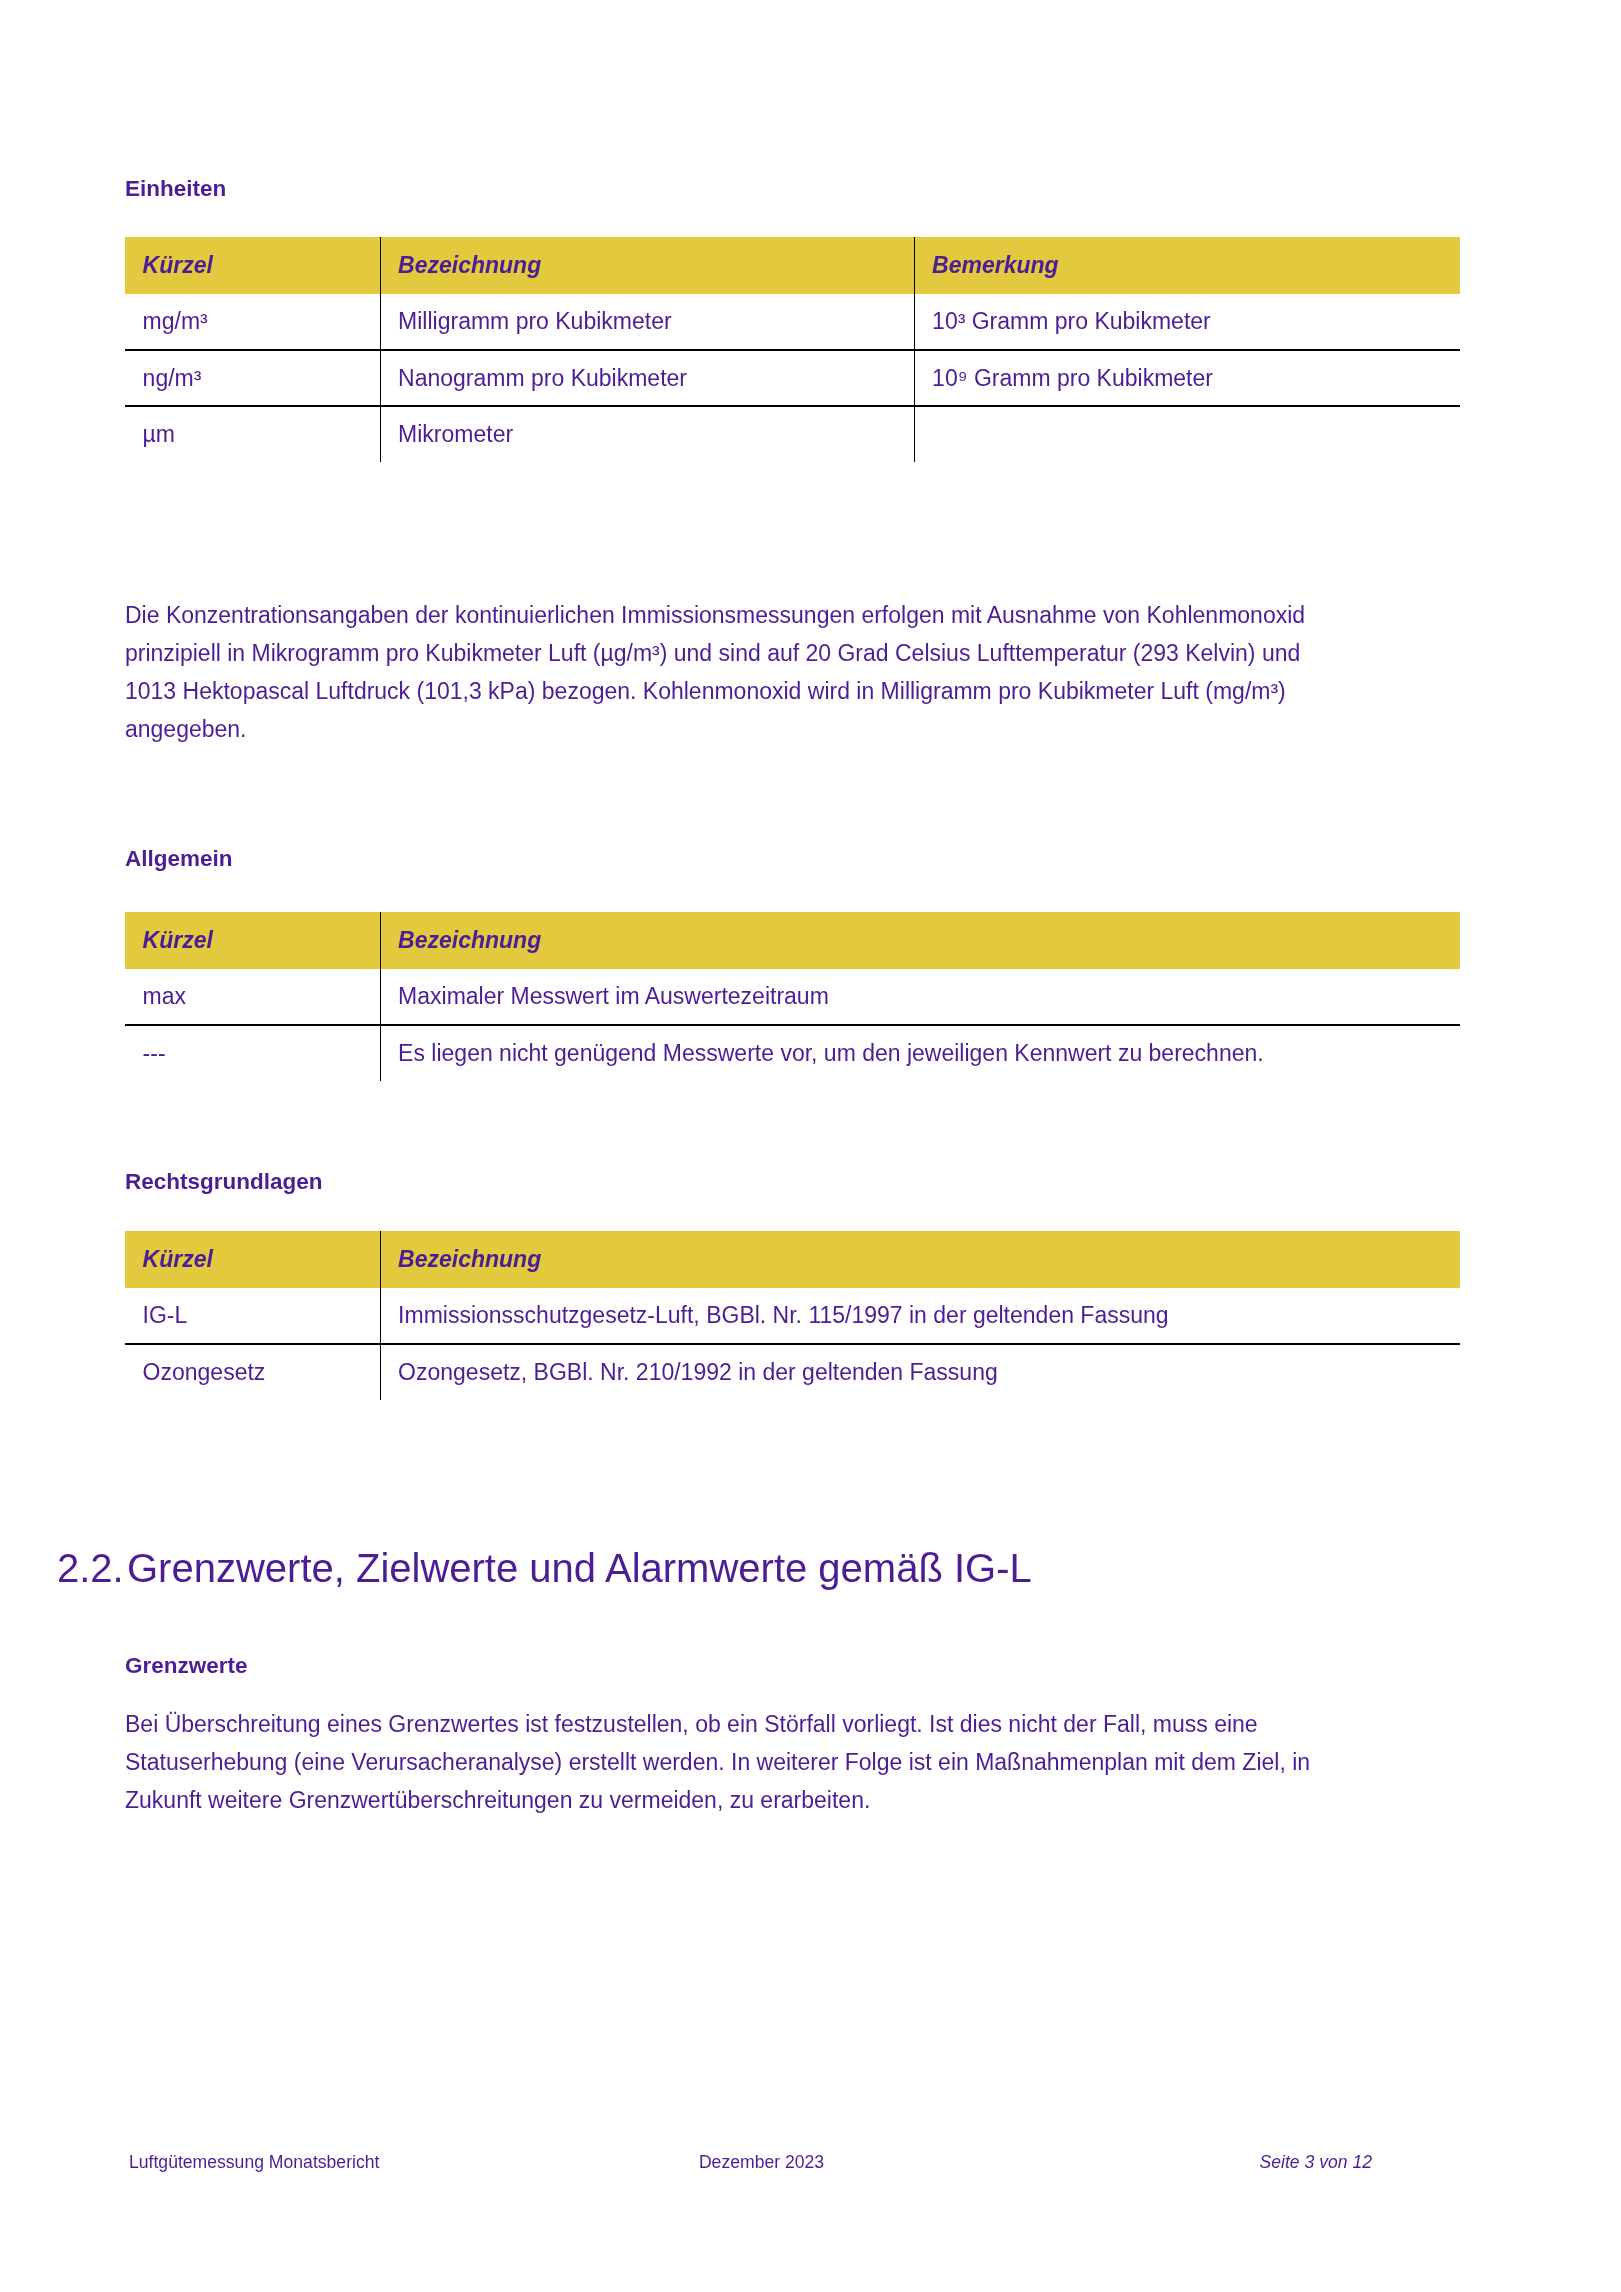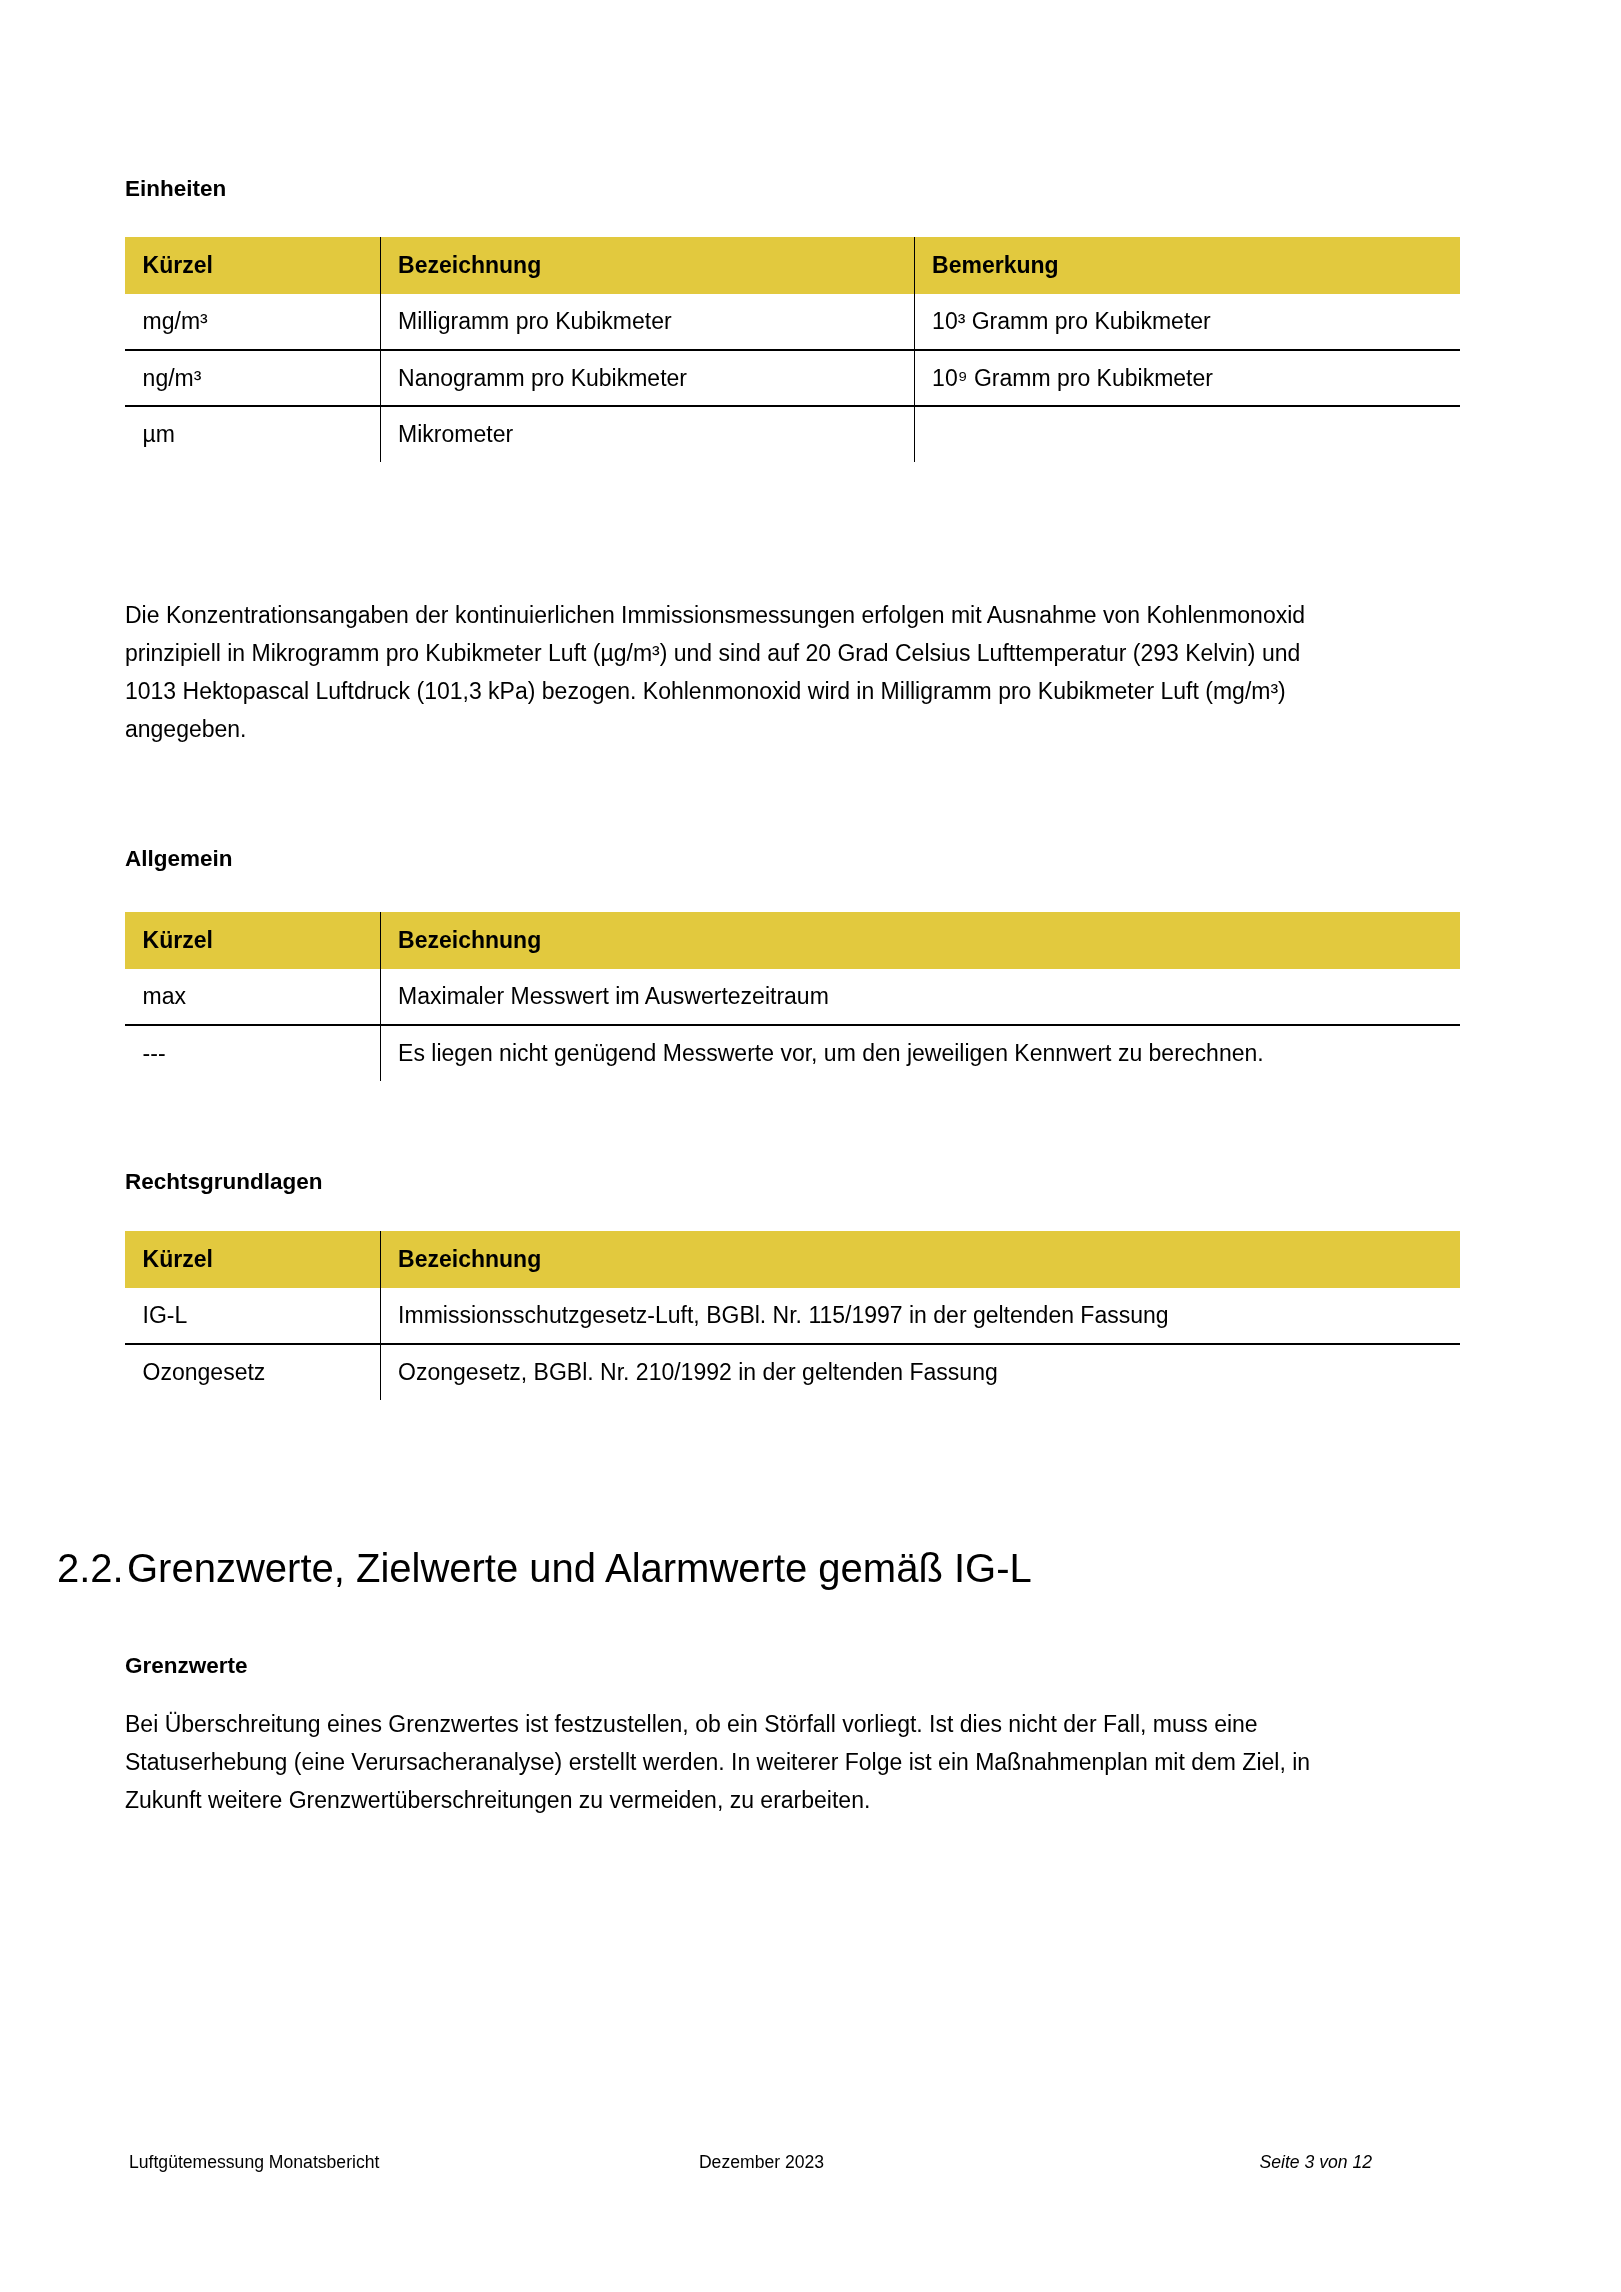--- a/index.html
+++ b/index.html
@@ -1,41 +1,41 @@
 <!DOCTYPE html>
 <html style="--accent: #E2C93E;"><head>
 <meta charset="utf-8">
 <style>
   * { margin:0; padding:0; box-sizing:border-box; }
   html,body { background:#ffffff; }
   .page {
     position:relative;
     width:1621px; height:2293px;
     background:#ffffff;
-    color:#000000;
+    color:#4c1d95;
     font-family:"Liberation Sans","DejaVu Sans",sans-serif;
     overflow:hidden;
   }
   .subhead {
     position:absolute; left:125px;
     font-size:22.5px; font-weight:700;
   }
   .doc-table {
     position:absolute; left:125px;
     border-collapse:collapse; table-layout:fixed;
     width:1335px;
   }
   .doc-table th, .doc-table td {
     text-align:left; vertical-align:middle;
     padding-left:17.6px; padding-right:9.8px;
     font-size:23px;
   }
   .doc-table th {
     background:var(--accent,#E2C93E);
-    font-weight:700; height:57px;
+    font-weight:700; height:57px;font-style:italic;
   }
   .doc-table td { height:56px; font-weight:400; }
   .doc-table th + th, .doc-table td + td { border-left:1.6px solid #000; }
   .doc-table tbody tr + tr td { border-top:2.4px solid #000;margin-top:30px; }
   .para {
     position:absolute; left:125px;
     font-size:23px; line-height:38px; font-weight:400;
     white-space:nowrap;
   }
   .section-head {

